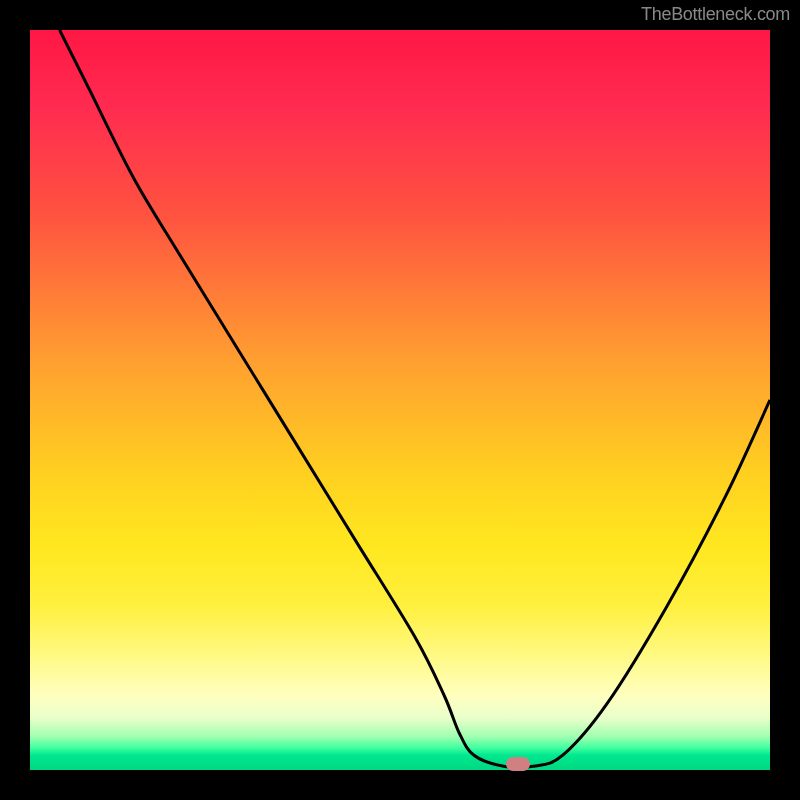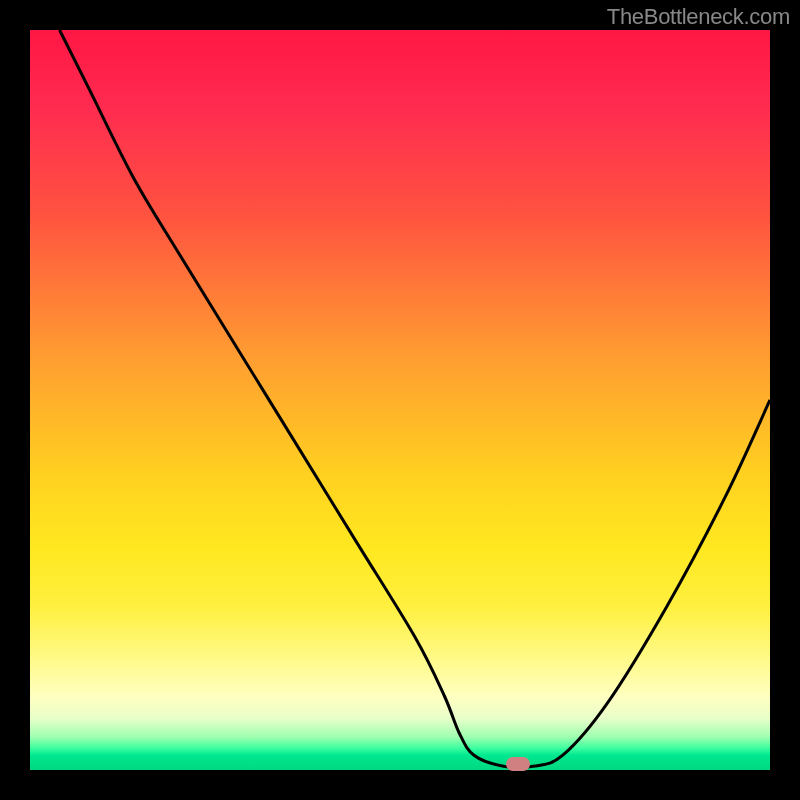--- a/index.html
+++ b/index.html
@@ -9,21 +9,21 @@
     background: #000;
     position: relative;
     font-family: Arial, Helvetica, sans-serif;
     overflow: hidden;
   }
   .watermark {
     position: absolute;
     top: 4px;
     right: 10px;
     color: #888;
-    font-size: 22px;
+    font-size: 18px;
     font-weight: 500;
     z-index: 20;
     letter-spacing: -0.3px;
   }
   .plot-area {
     position: absolute;
     left: 30px;
     top: 30px;
     width: 740px;
     height: 740px;

